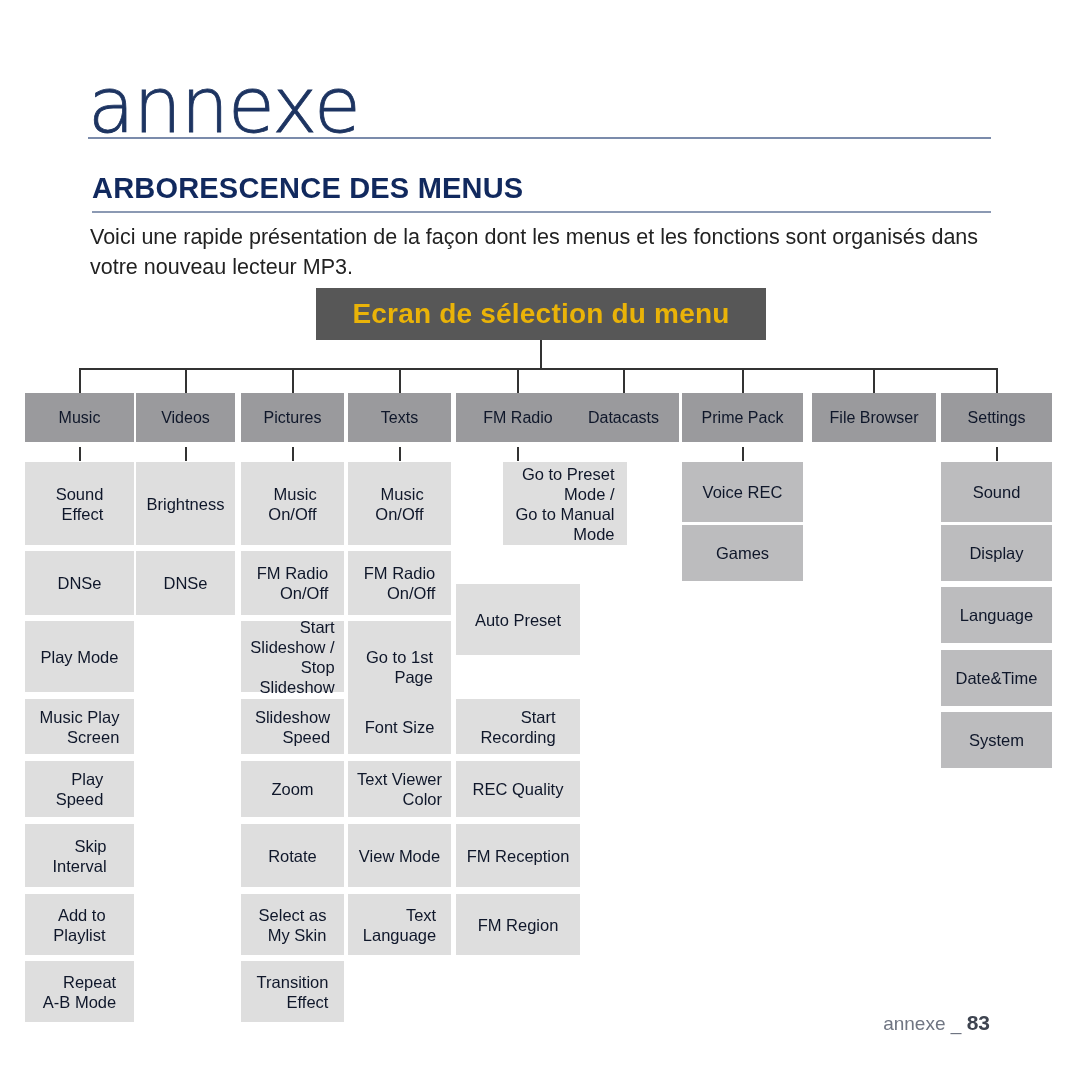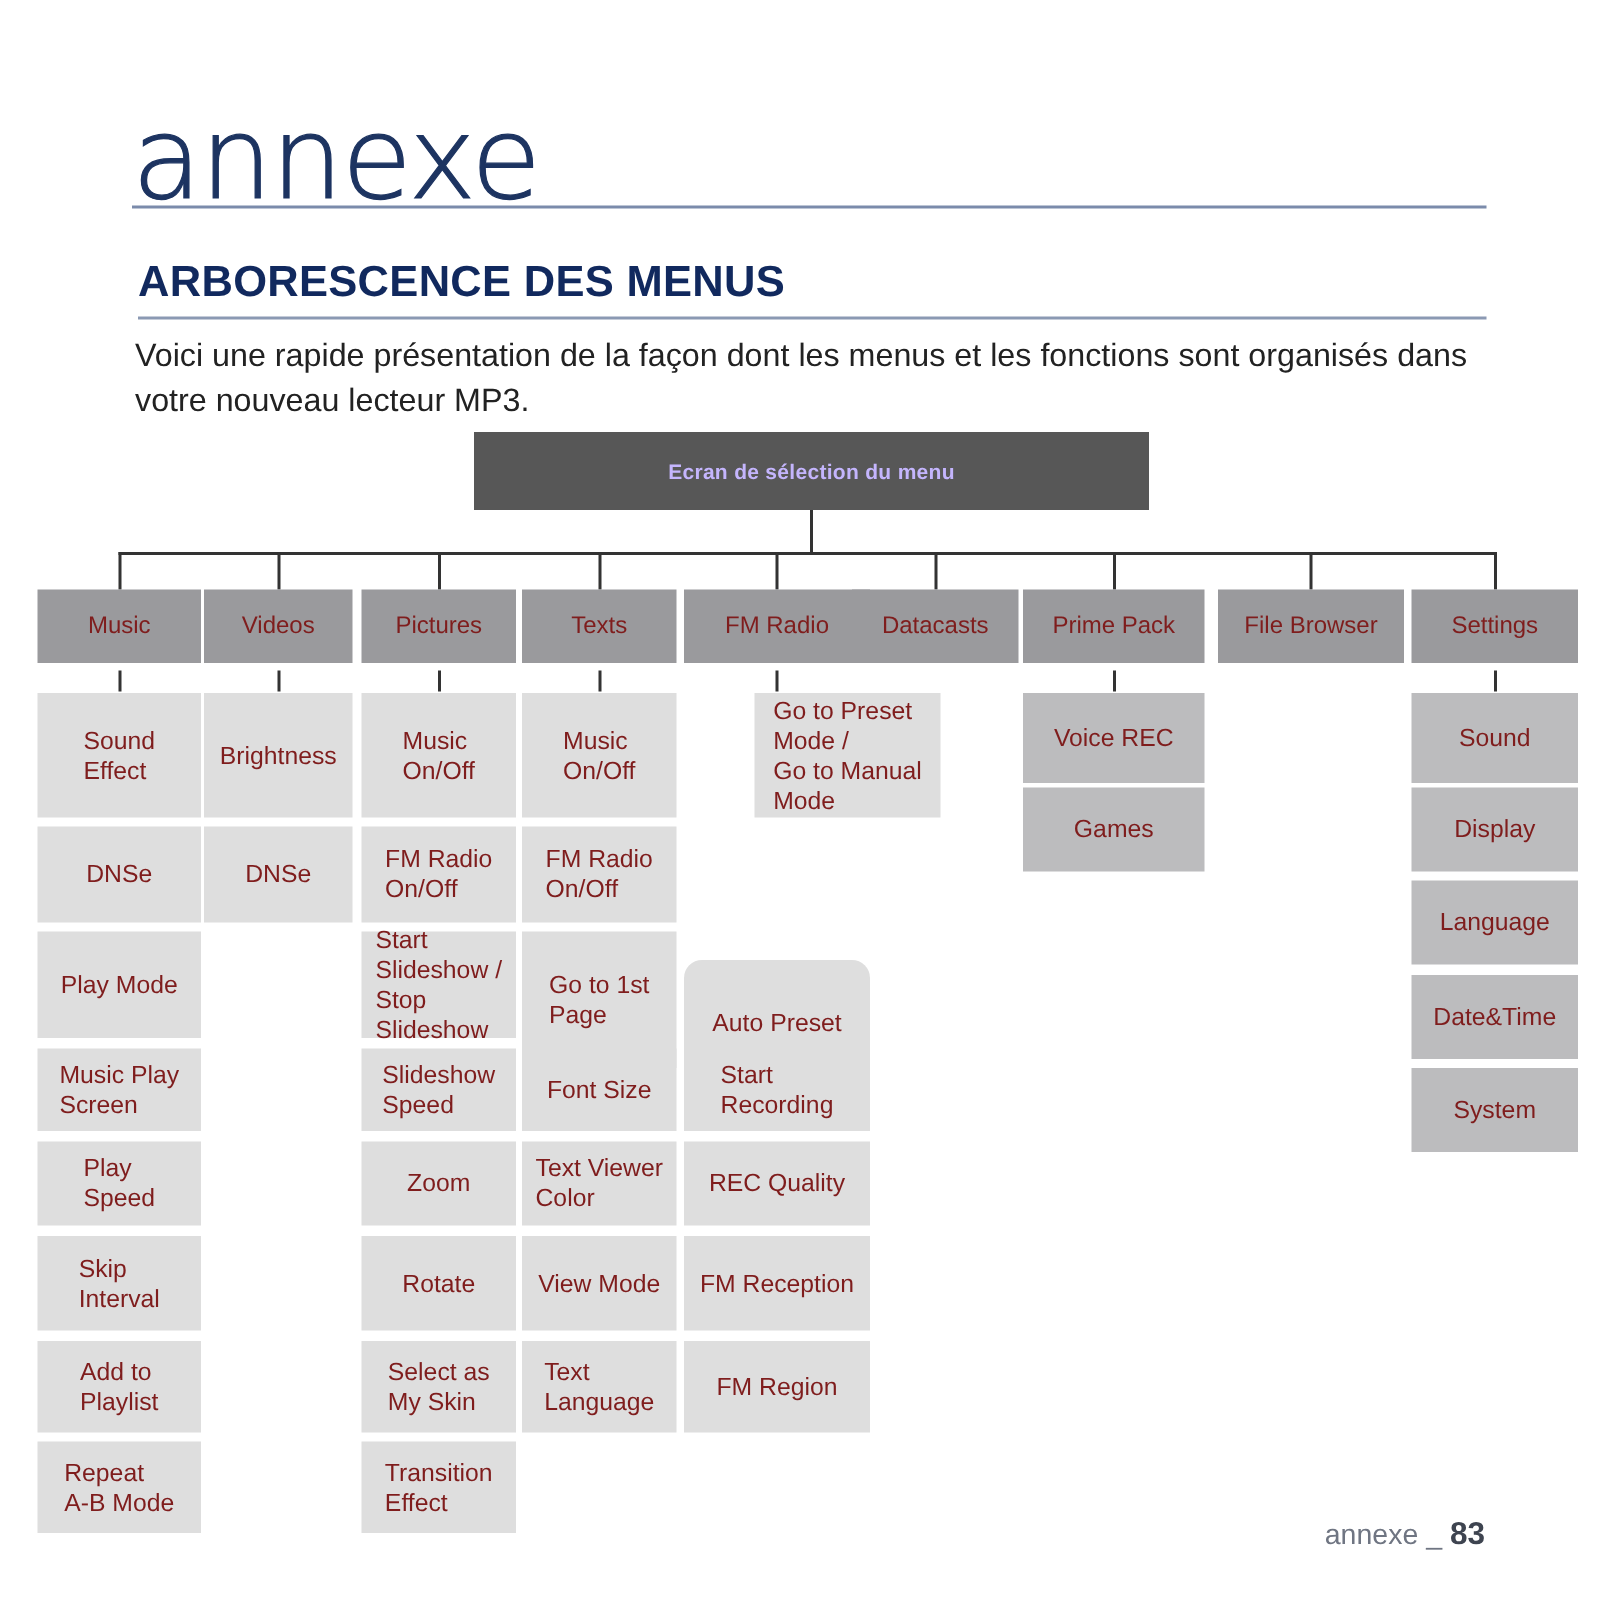--- a/index.html
+++ b/index.html
@@ -76,22 +76,22 @@
   }
 
   
   .root-banner {
     position: absolute;
     left: 316px;
     top: 288px;
     width: 450px;
     height: 52px;
     background: #575757;
-    color: #c4b5fd;
-    font-size: 14px;
+    color: #eab308;
+    font-size: 28px;
     font-weight: bold;
     display: flex;
     align-items: center;
     justify-content: center;
     letter-spacing: 0.2px;
   }
 
   
   .line {
     position: absolute;
@@ -107,24 +107,24 @@
     top: 0;
     width: 1080px;
     height: 1080px;
   }
   .node {
     position: absolute;
     box-sizing: border-box;
     display: flex;
     align-items: center;
     justify-content: center;
-    text-align: left;
+    text-align: right;
     font-size: 16.5px;
     line-height: 20px;
-    color: #7f1d1d;
+    color: #0f172a;
     padding: 2px 3px;
     white-space: pre-line;
   }
   .node.top {
     background: #9a9a9d;
     font-size: 16px;
   }
   .node.sub-light {
     background: #dedede;
   }
@@ -221,21 +221,21 @@
       <div class="node sub-light" style="left: 348px; top: 824px; width: 103px; height: 63px;">View Mode</div>
       <div class="node sub-light" style="left: 348px; top: 894px; width: 103px; height: 61px;">Text
 Language</div>
       <div class="line v-line" style="left: 517px; top: 368px; height: 25px;"></div>
       <div class="node top" style="left: 456px; top: 393px; width: 124px; height: 49px;">FM Radio</div>
       <div class="line v-line" style="left: 517px; top: 447px; height: 14px;"></div>
       <div class="node sub-light" style="left: 456px; top: 462px; width: 124px; height: 83px; margin-left: 47px;">Go to Preset
 Mode /
 Go to Manual
 Mode</div>
-      <div class="node sub-light" style="left: 456px; top: 640px; width: 124px; height: 83px; border-radius: 12px;">Auto Preset</div>
+      <div class="node sub-light" style="left: 456px; top: 584px; width: 124px; height: 71px;">Auto Preset</div>
       <div class="node sub-light" style="left: 456px; top: 699px; width: 124px; height: 55px;">Start
 Recording</div>
       <div class="node sub-light" style="left: 456px; top: 761px; width: 124px; height: 56px;">REC Quality</div>
       <div class="node sub-light" style="left: 456px; top: 824px; width: 124px; height: 63px;">FM Reception</div>
       <div class="node sub-light" style="left: 456px; top: 894px; width: 124px; height: 61px;">FM Region</div>
       <div class="line v-line" style="left: 622.5px; top: 368px; height: 25px;"></div>
       <div class="node top" style="left: 568px; top: 393px; width: 111px; height: 49px;">Datacasts</div>
       <div class="line v-line" style="left: 741.5px; top: 368px; height: 25px;"></div>
       <div class="node top" style="left: 682px; top: 393px; width: 121px; height: 49px;">Prime Pack</div>
       <div class="line v-line" style="left: 741.5px; top: 447px; height: 14px;"></div>

